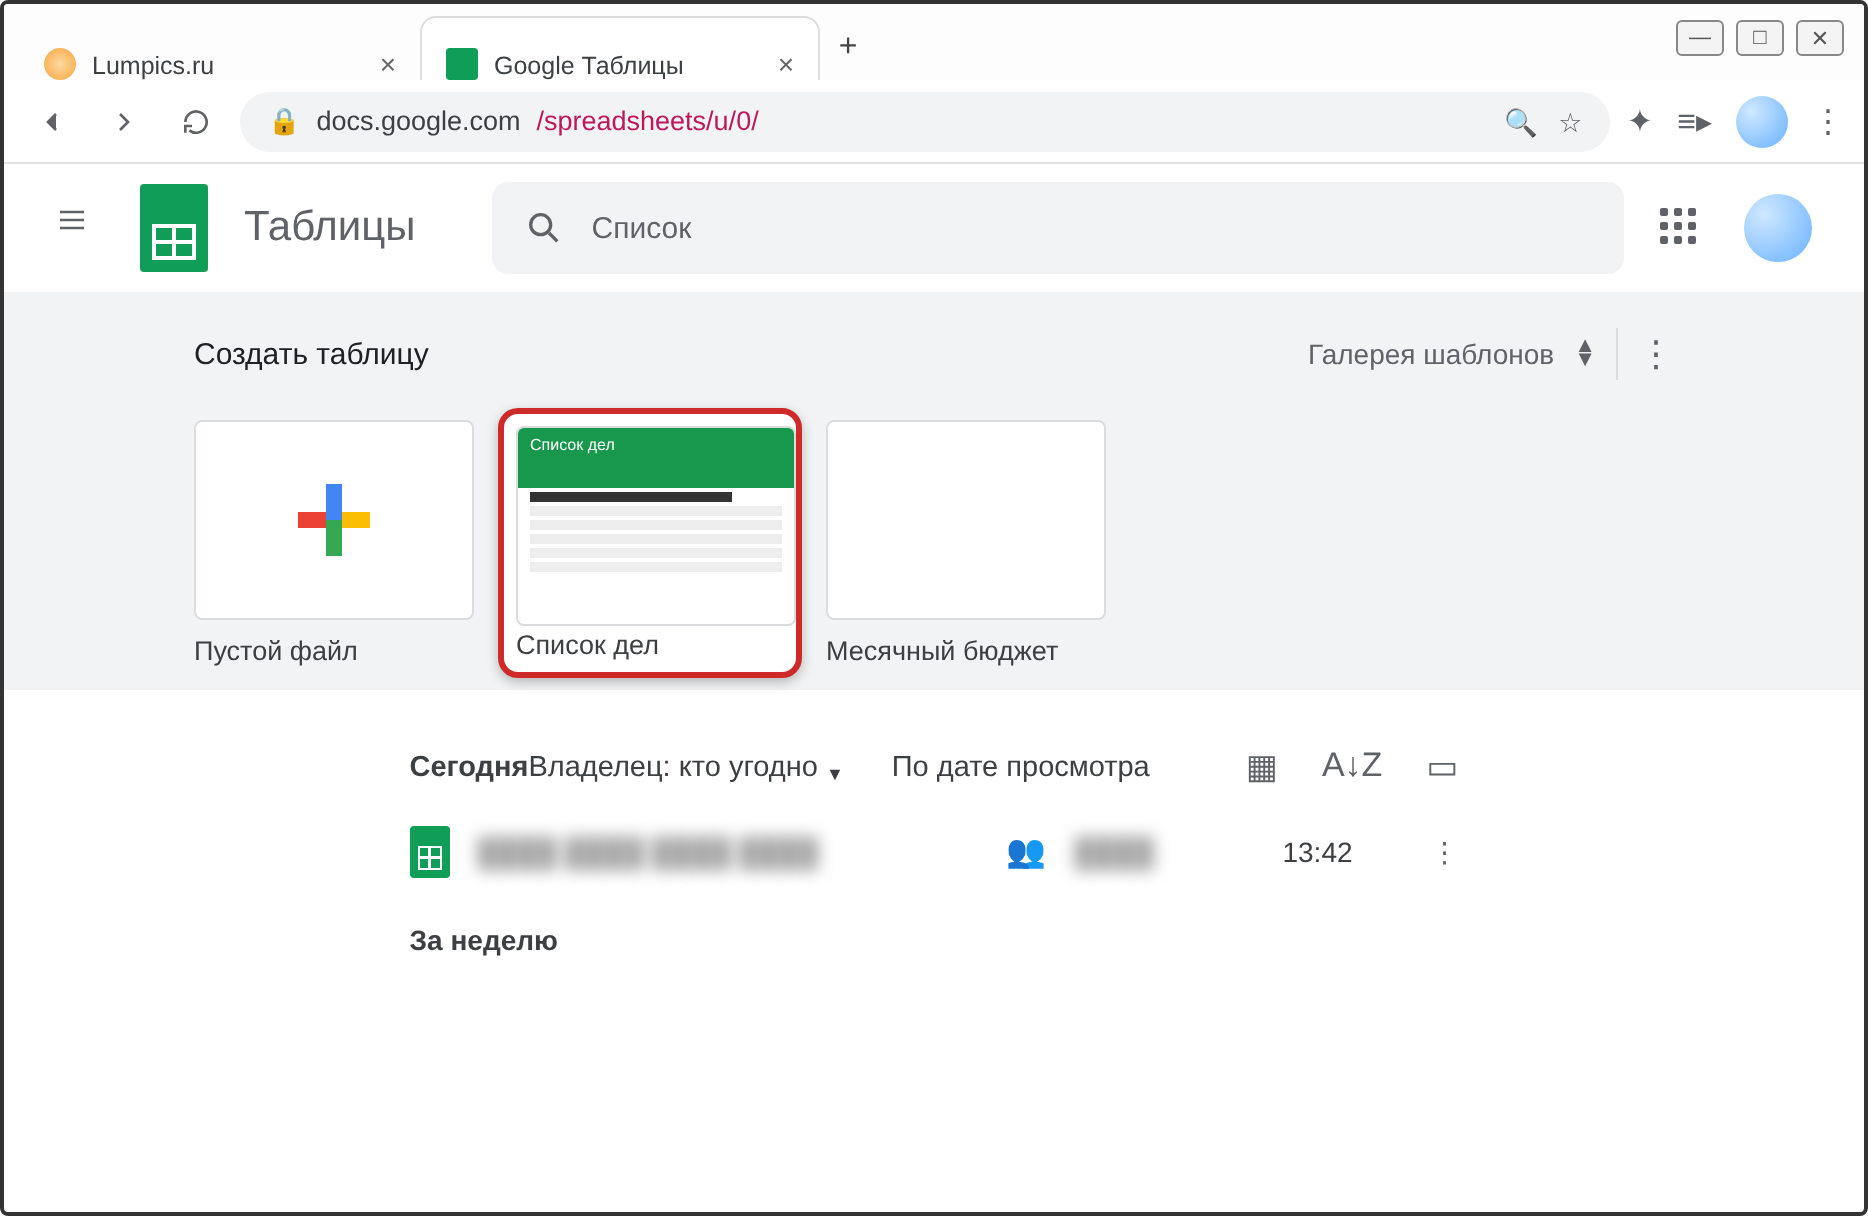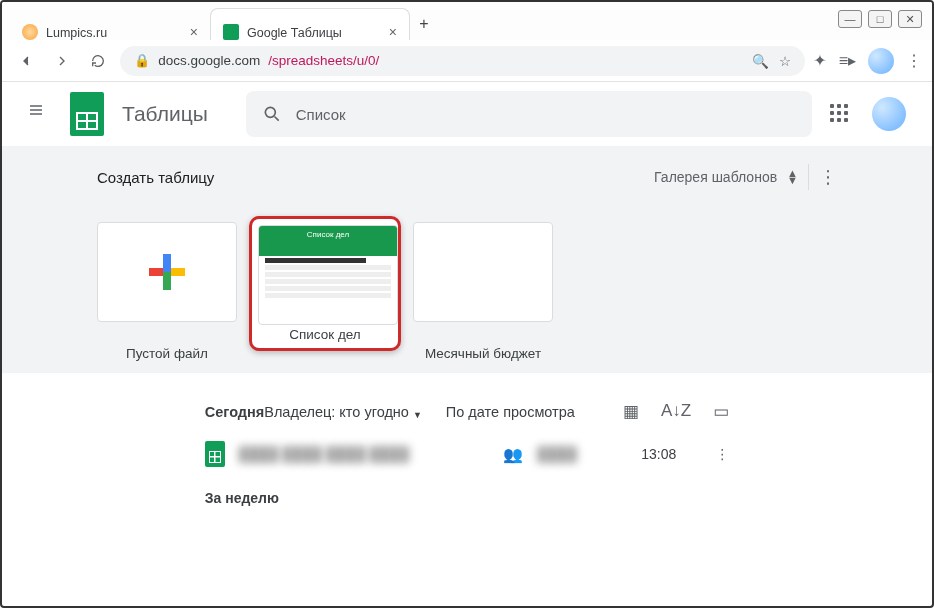--- a/index.html
+++ b/index.html
@@ -42,30 +42,30 @@
 .search-wrap { flex: 1; max-width: 630px; margin-left: 20px; }
 .search { width: 100%; height: 46px; background: #f1f3f4; border-radius: 8px; display: flex; align-items: center; padding: 0 16px; gap: 14px; color: #5f6368; font-size: 15px; }
 .header-trail { margin-left: auto; display: flex; align-items: center; gap: 22px; }
 .apps-grid { width: 20px; height: 20px; display: grid; grid-template-columns: repeat(3,4px); grid-template-rows: repeat(3,4px); gap: 3px; }
 .apps-grid span { background: #5f6368; border-radius: 1px; }
 .avatar-lg { width: 34px; height: 34px; border-radius: 50%; background: radial-gradient(circle at 30% 30%, #cfe8ff, #69b1ff); }
 
 
 .gallery-strip { background: #f1f3f4; padding: 18px 0 12px 0; }
 .gallery-inner { max-width: 740px; margin: 0 auto; }
-.gallery-head { display: flex; align-items: center; font-size: 15px; color: #202124; margin-bottom: 32px; }
+.gallery-head { display: flex; align-items: center; font-size: 15px; color: #202124; margin-bottom: 20px; }
 .gallery-head .right { margin-left: auto; display: flex; align-items: center; gap: 10px; color: #5f6368; font-size: 14px; }
 .updown { font-size: 11px; line-height: 7px; color:#5f6368; }
 .divider-v2 { width: 1px; height: 26px; background: #dadce0; }
 .dots-v { font-size: 18px; }
 
 .templates { display: flex; gap: 18px; }
-.template { width: 140px; text-align: center; }
+.template { width: 140px; }
 .thumb { width: 140px; height: 100px; background: #fff; border: 1px solid #dadce0; border-radius: 4px; display: flex; align-items: center; justify-content: center; overflow: hidden; font-size: 11px; }
-.template-label { margin-top: 24px; font-size: 13.5px; color: #3c4043; white-space: nowrap; overflow: hidden; text-overflow: ellipsis; }
+.template-label { margin-top: 8px; font-size: 13.5px; color: #3c4043; white-space: nowrap; overflow: hidden; text-overflow: ellipsis; }
 .template.highlight .thumb-wrap { border: 3px solid #cf2a2a; border-radius: 10px; padding: 6px 6px 6px 6px; margin: -6px; box-shadow: 0 2px 6px rgba(0,0,0,.25); background: #fff; }
 .template.highlight .template-label { margin-top: 2px; }
 
 .plus { position:relative; width:36px; height:36px; }
 .plus .h,.plus .v{ position:absolute; }
 .plus .h{ left:0; right:0; top:14px; height:8px; background: linear-gradient(90deg,#ea4335 0 50%,#fbbc04 50% 100%); }
 .plus .v{ top:0; bottom:0; left:14px; width:8px; background: linear-gradient(#4285f4 0 50%,#34a853 50% 100%); }
 
 .thumb.todo { flex-direction: column; align-items: stretch; }
 .thumb.todo .bar { height: 30px; background: #18984d; color:#fff; font-size:8px; padding:4px 6px; }
@@ -247,20 +247,20 @@
           <span>▭</span>
         </div>
       </div>
     </div>
 
     <div class="file-row">
       <div class="sheet-ico"></div>
       <span class="blur" style="flex:1">████ ████ ████ ████</span>
       <span class="shared">👥</span>
       <span class="blur file-owner">████</span>
-      <span class="file-time">13:08</span>
+      <span class="file-time">13:42</span>
       <span class="file-menu">⋮</span>
     </div>
 
     <div class="section-label">За неделю</div>
   </div>
 
 </div>
 
 </body></html>

